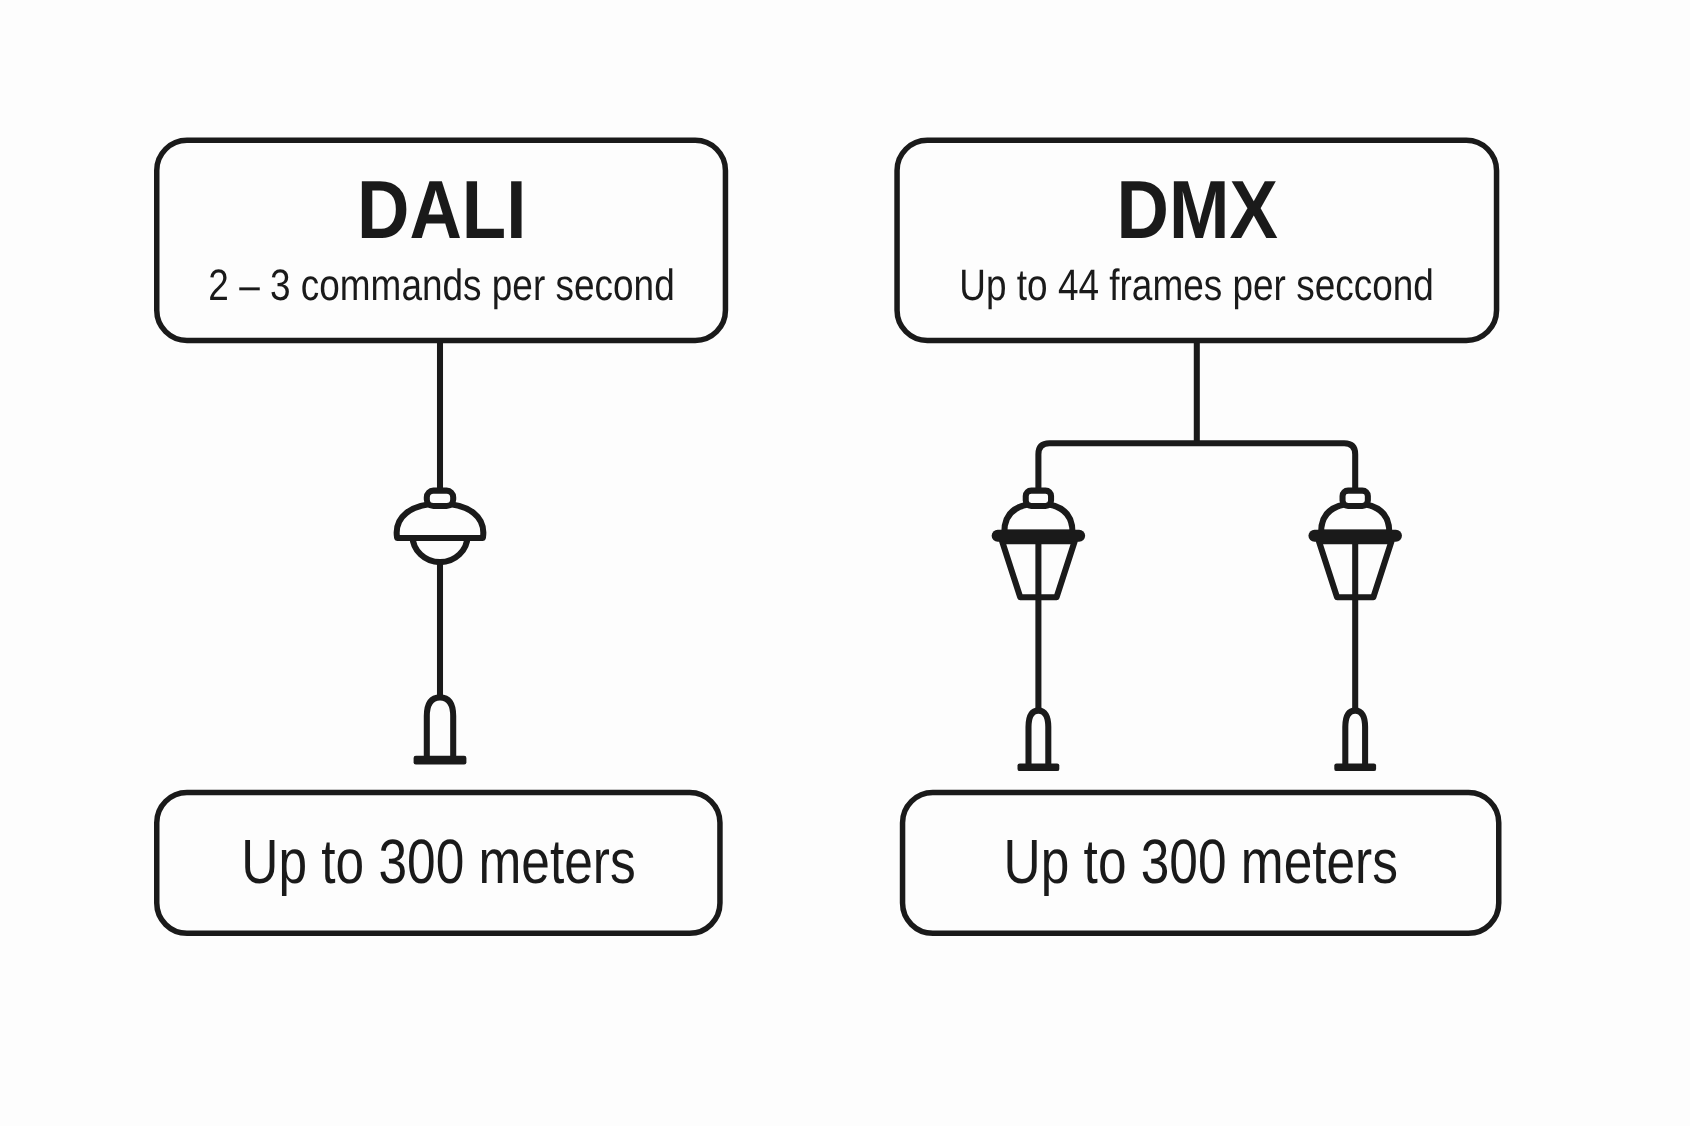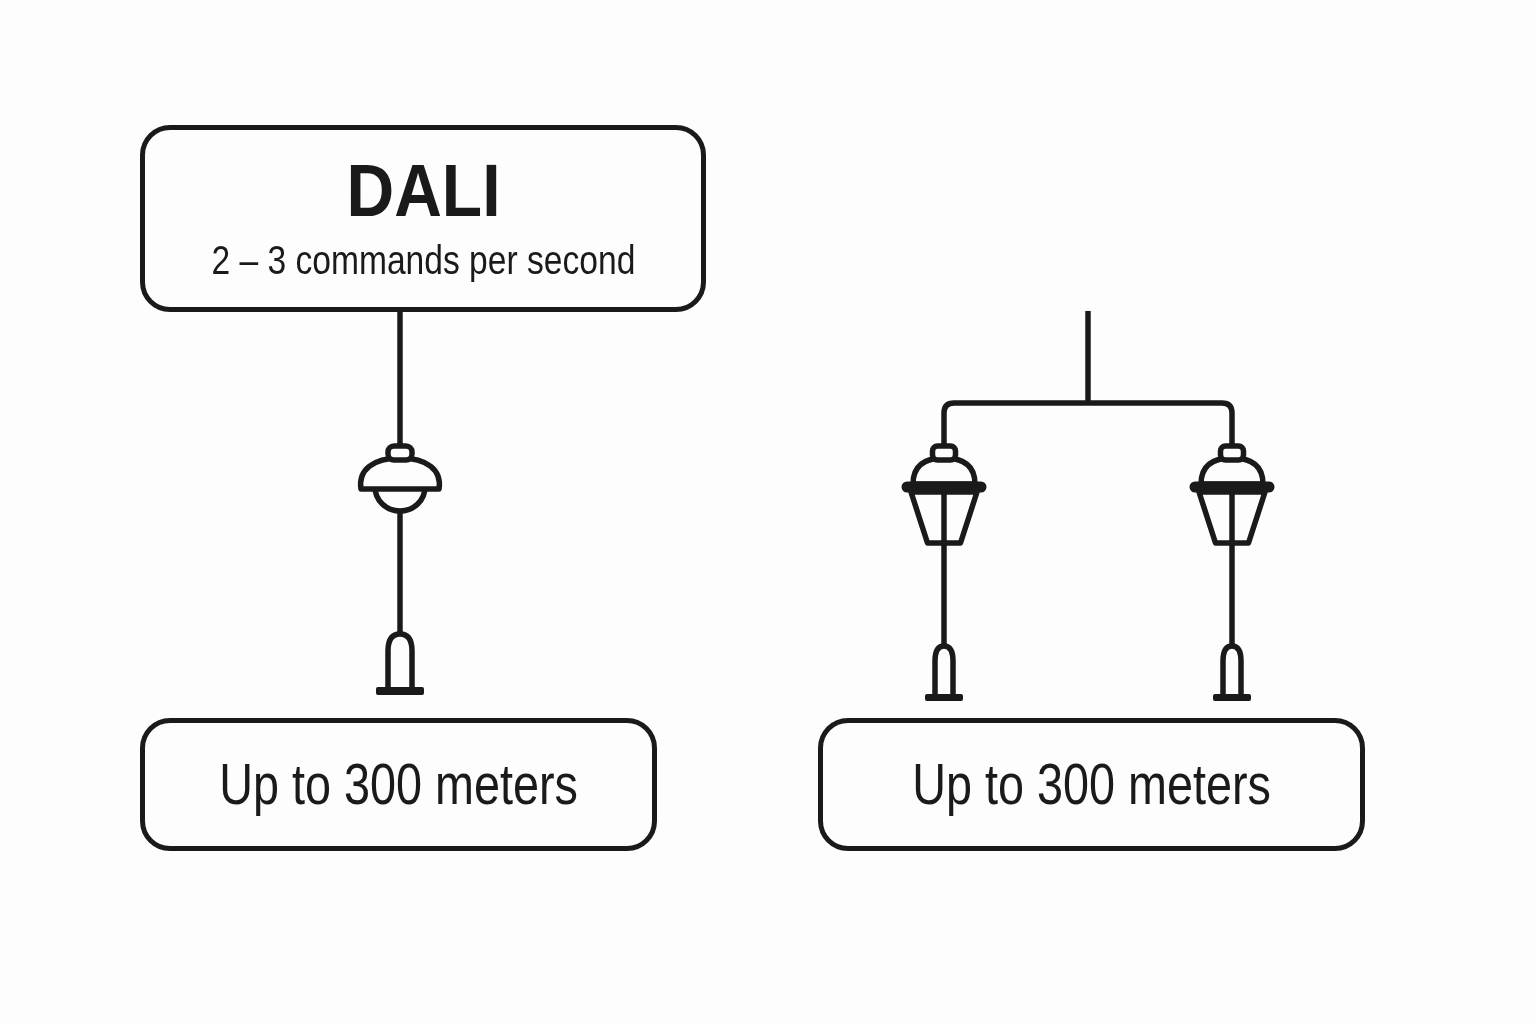--- a/index.html
+++ b/index.html
@@ -37,21 +37,21 @@
     box-sizing: border-box;
     border: 5px solid var(--stroke);
     border-radius: 30px;
     background: var(--bg);
     display: flex;
     flex-direction: column;
     align-items: center;
     justify-content: center;
     text-align: center;
   }
-  #dali-box  { left: 140px; top: 125px; width: 566px; height: 187px; }
+  #dali-box  { left: 140px; top: 125px; width: 522px; height: 187px; }
   #dmx-box   { left: 813px; top: 125px; width: 550px; height: 187px; }
   #dali-range{ left: 140px; top: 718px; width: 517px; height: 133px; }
   #dmx-range { left: 818px; top: 718px; width: 547px; height: 133px; }
 
   .title {
     font-size: 75px;
     font-weight: 700;
     line-height: 1;
     white-space: nowrap;
     transform: scaleX(0.88);
@@ -120,20 +120,24 @@
         <rect class="solid" x="-19" y="694" width="38" height="7" rx="2"></rect>
       </g>
     </g>
   </svg>
 
   <div class="node" id="dali-box">
     <div class="title">DALI</div>
     <div class="subtitle">2 – 3 commands per second</div>
   </div>
 
+  <div class="node" id="dmx-box">
+    <div class="title">DMX</div>
+    <div class="subtitle">Up to 44 frames per seccond</div>
+  </div>
 
   <div class="node" id="dali-range">
     <div class="range">Up to 300 meters</div>
   </div>
 
   <div class="node" id="dmx-range">
     <div class="range">Up to 300 meters</div>
   </div>
 
 </div>

